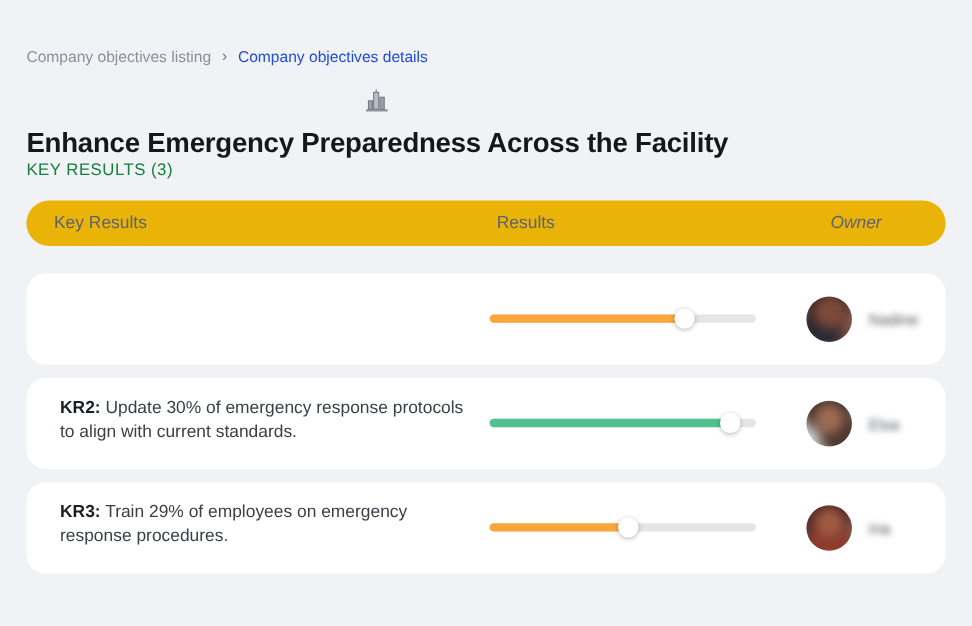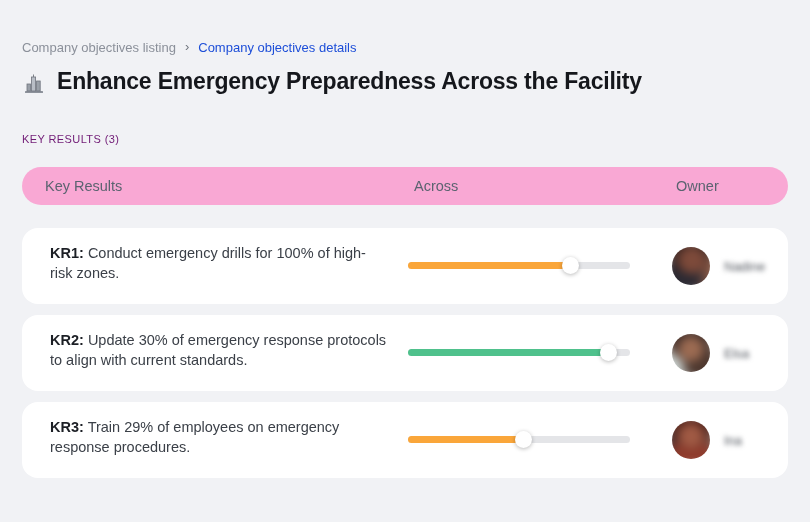--- a/index.html
+++ b/index.html
@@ -21,48 +21,48 @@
     display: flex; align-items: center; gap: 9px;
     font-size: 13px;
   }
   .crumb-link { color: #8b909a; cursor: pointer; }
   .crumb-sep { color: #6f747d; font-size: 13px; line-height: 1; transform: translateY(-1px); }
   .crumb-current { color: #1d4ed8; font-weight: 500; }
 
   
   .title-row {
     position: absolute; left: 22px; top: 68px;
-    display: flex; align-items: center; gap: 11px;
+    display: flex; align-items: center; gap: 11px; flex-direction: column;
   }
   .title-icon { width: 24px; height: 24px; flex: 0 0 auto; margin-top: 3px; }
   .page-title {
     font-size: 23px; font-weight: 800; color: #15171c;
     letter-spacing: -0.2px;
   }
 
   
   .section-label {
     position: absolute; left: 22px; top: 133px;
-    font-size: 11px; color: #701a75; letter-spacing: 0.4px;
+    font-size: 14px; color: #15803d; letter-spacing: 0.4px;
   }
 
   
   .table-header {
     position: absolute; left: 22px; top: 167px;
     width: 766px; height: 38px;
-    background: #f9a8d4; border-radius: 19px;
+    background: #eab308; border-radius: 19px;
   }
   .table-header .col {
     position: absolute; top: 0; height: 38px;
     display: flex; align-items: center;
     font-size: 14.5px; color: #5b6370;
   }
   .col-kr { left: 23px; }
   .col-status { left: 392px; }
-  .col-owner { left: 654px; }
+  .col-owner { left: 670px; font-style: italic; }
 
   
   .rows { position: absolute; left: 22px; top: 228px; width: 766px; }
   .row-card {
     position: relative;
     width: 766px; height: 76px;
     background: #ffffff; border-radius: 16px;
     margin-bottom: 11px;
   }
   .kr-text {
@@ -151,28 +151,27 @@
         <line x1="11.5" y1="3.5" x2="11.5" y2="6" stroke="#6f747d" stroke-width="0.9"></line>
       </svg>
     </span>
     <h1 class="page-title">Enhance Emergency Preparedness Across the Facility</h1>
   </div>
 
   <div class="section-label">KEY RESULTS (3)</div>
 
   <div class="table-header">
     <span class="col col-kr">Key Results</span>
-    <span class="col col-status">Across</span>
+    <span class="col col-status">Results</span>
     <span class="col col-owner">Owner</span>
   </div>
 
   <div class="rows">
 
     <div class="row-card">
-      <p class="kr-text"><b>KR1:</b> <span>Conduct emergency drills for 100% of high-risk zones.</span></p>
       <div class="progress">
         <div class="progress-fill" style="width: 73%; background: rgb(250, 166, 58);"></div>
         <div class="progress-thumb" style="left: calc(73% - 8px);"></div>
       </div>
       <div class="owner">
         <div class="avatar avatar-0">
             <div class="blurimg"></div>
           </div>
         <span class="owner-name">Nadine</span>
       </div>

